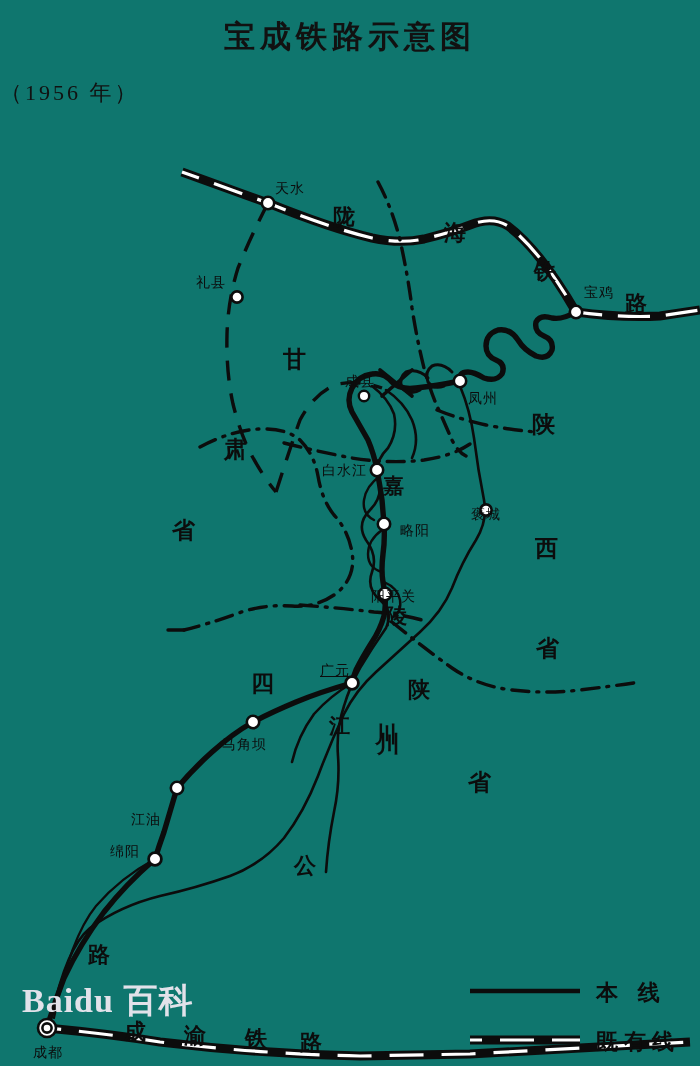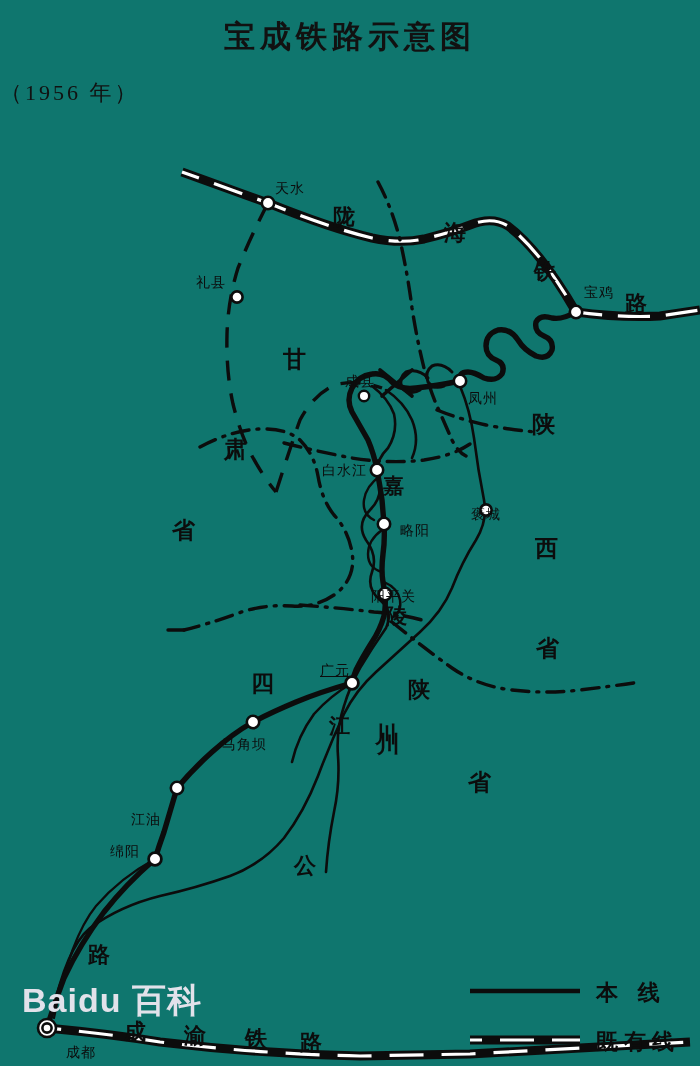--- a/index.html
+++ b/index.html
@@ -81,21 +81,21 @@
   .lbl-legend {
     font-family: "DejaVu Sans", "Liberation Sans", sans-serif;
     font-weight: bold;
     font-size: 22px;
     letter-spacing: 6px;
   }
   .watermark {
     position: absolute;
     left: 22px;
     top: 978px;
-    font-family: Liberation Sans, sans-serif;
+    font-family: Liberation Serif, serif;
     font-weight: bold;
     font-size: 34px;
     color: #e2e2ea;
     letter-spacing: 1px;
     pointer-events: none;
     user-select: none;
   }
 </style>
 </head>
 <body>
@@ -244,21 +244,21 @@
       <div class="lbl lbl-station" style="left: 345px; top: 375px;">成县</div>
       <div class="lbl lbl-station" style="left: 468px; top: 392px;">凤州</div>
       <div class="lbl lbl-station" style="left: 322px; top: 464px;">白水江</div>
       <div class="lbl lbl-station" style="left: 400px; top: 524px;">略阳</div>
       <div class="lbl lbl-station" style="left: 471px; top: 508px;">褒城</div>
       <div class="lbl lbl-station" style="left: 331px; top: 590px; margin-left: 40px;">阳平关</div>
       <div class="lbl lbl-station" style="left: 320px; top: 664px; text-decoration: underline;">广元</div>
       <div class="lbl lbl-station" style="left: 222px; top: 738px;">马角坝</div>
       <div class="lbl lbl-station" style="left: 131px; top: 781px; margin-top: 32px;">江油</div>
       <div class="lbl lbl-station" style="left: 110px; top: 845px;">绵阳</div>
-      <div class="lbl lbl-station" style="left: 33px; top: 1046px; margin-left: 33px;">成都</div>
+      <div class="lbl lbl-station" style="left: 33px; top: 1046px;">成都</div>
       <div class="lbl lbl-province" style="left: 283px; top: 348px;">甘</div>
       <div class="lbl lbl-province" style="left: 224px; top: 438px;">肃</div>
       <div class="lbl lbl-province" style="left: 172px; top: 519px;">省</div>
       <div class="lbl lbl-province" style="left: 532px; top: 413px;">陕</div>
       <div class="lbl lbl-province" style="left: 535px; top: 537px;">西</div>
       <div class="lbl lbl-province" style="left: 536px; top: 637px;">省</div>
       <div class="lbl lbl-province" style="left: 251px; top: 672px;">四</div>
       <div class="lbl lbl-province" style="left: 377px; top: 733px;">川</div>
       <div class="lbl lbl-province" style="left: 468px; top: 771px;">省</div>
       <div class="lbl lbl-railway" style="left: 333px; top: 206px;">陇</div>

